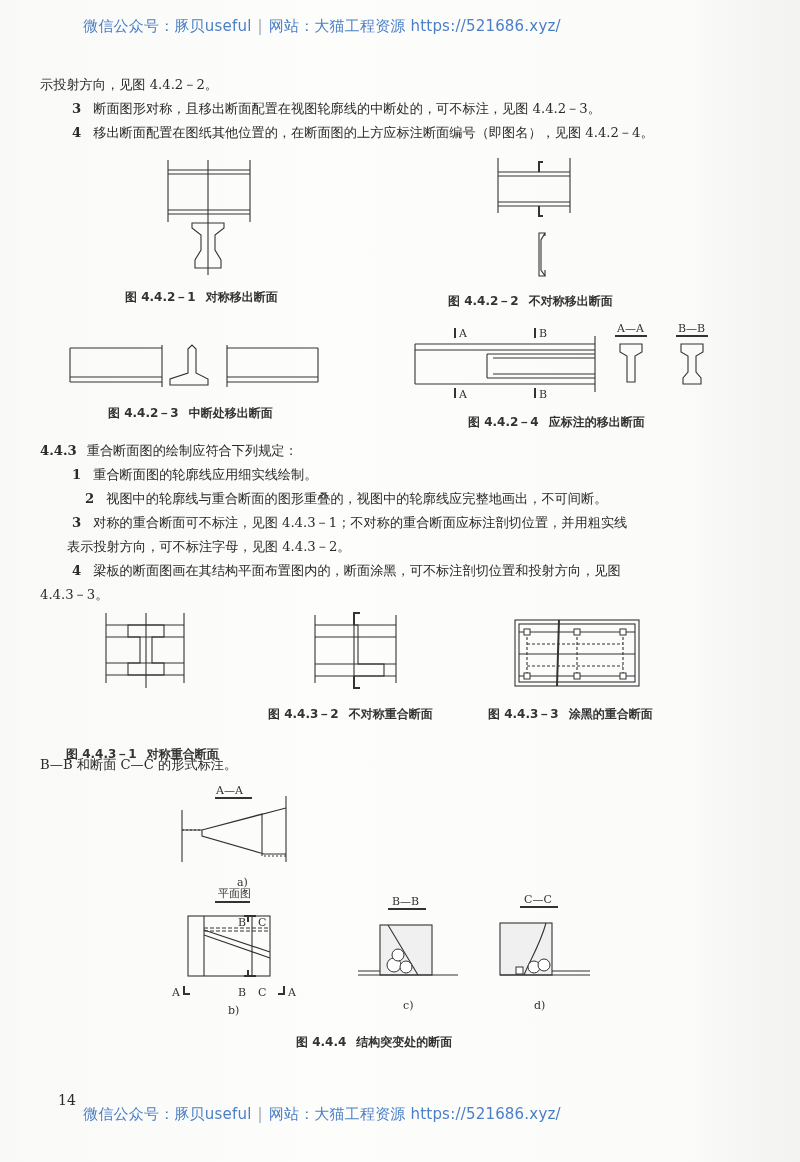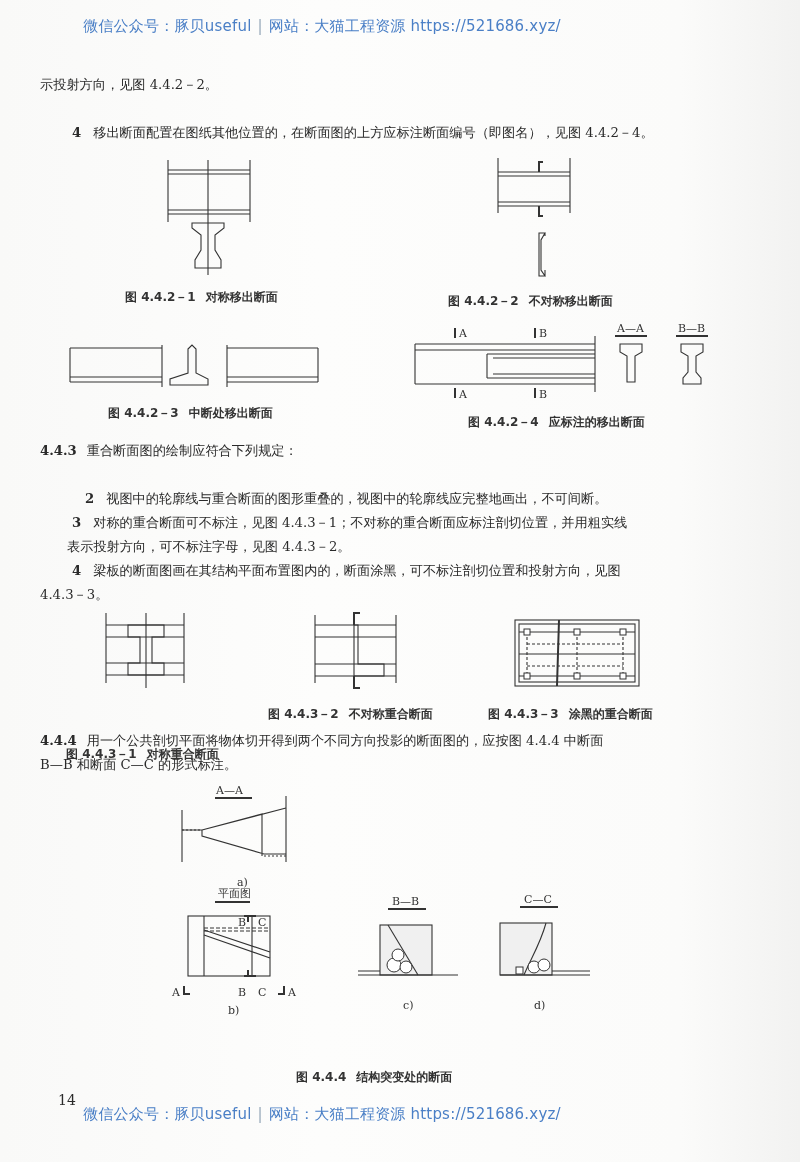--- a/index.html
+++ b/index.html
@@ -26,20 +26,23 @@
 </head>
 <body>
 
 <div class="page">
 
   <div class="watermark wm-top">
     <span>微信公众号：豚贝useful</span><span class="sep">|</span><span>网站：大猫工程资源 https://521686.xyz/</span>
   </div>
 
   <div class="para" style="left:40px;top:75px;">示投射方向，见图 4.4.2－2。</div>
+  <div class="para" style="left:72px;top:99px;">
+    <span class="num">3</span><span>断面图形对称，且移出断面配置在视图轮廓线的中断处的，可不标注，见图 4.4.2－3。</span>
+  </div>
   <div class="para" style="left:72px;top:123px;">
     <span class="num">4</span><span>移出断面配置在图纸其他位置的，在断面图的上方应标注断面编号（即图名），见图 4.4.2－4。</span>
   </div>
 
   <svg style="left:160px;top:160px;" width="100" height="120">
     <line class="ln" x1="8" y1="0" x2="8" y2="62"></line>
       <line class="ln" x1="90" y1="0" x2="90" y2="62"></line>
     <line class="ln" x1="48" y1="0" x2="48" y2="115"></line>
     <line class="ln" x1="8" y1="10" x2="90" y2="10"></line>
       <line class="ln" x1="8" y1="14" x2="90" y2="14"></line>
@@ -96,20 +99,23 @@
     <path class="ln" d="M205 22 H227 V30 L220 34 V60 H212 V34 L205 30 Z" fill="#eee"></path>
     <path class="ln" d="M266 22 H288 V30 L281 34 V50 L286 56 V62 H268 V56 L273 50 V34 L266 30 Z" fill="#eee"></path>
   </svg>
   <div class="caption" style="left:468px;top:414px;">
     <span class="cap-num">图 4.4.2－4</span><span>应标注的移出断面</span>
   </div>
 
   <div class="para" style="left:40px;top:441px;">
     <span class="secnum">4.4.3</span><span>重合断面图的绘制应符合下列规定：</span>
   </div>
+  <div class="para" style="left:72px;top:465px;">
+    <span class="num">1</span><span>重合断面图的轮廓线应用细实线绘制。</span>
+  </div>
   <div class="para" style="left:85px;top:489px;">
     <span class="num">2</span><span>视图中的轮廓线与重合断面的图形重叠的，视图中的轮廓线应完整地画出，不可间断。</span>
   </div>
   <div class="para" style="left:72px;top:513px;">
     <span class="num">3</span><span>对称的重合断面可不标注，见图 4.4.3－1；不对称的重合断面应标注剖切位置，并用粗实线</span>
   </div>
   <div class="para" style="left:40px;top:537px;margin-left:27px;">表示投射方向，可不标注字母，见图 4.4.3－2。</div>
   <div class="para" style="left:72px;top:561px;">
     <span class="num">4</span><span>梁板的断面图画在其结构平面布置图内的，断面涂黑，可不标注剖切位置和投射方向，见图</span>
   </div>
@@ -150,23 +156,20 @@
         <rect x="105" y="9" width="6" height="6"></rect>
       <rect x="9" y="53" width="6" height="6"></rect>
         <rect x="59" y="53" width="6" height="6"></rect>
         <rect x="105" y="53" width="6" height="6"></rect>
     </g>
   </svg>
   <div class="caption" style="left:488px;top:706px;">
     <span class="cap-num">图 4.4.3－3</span><span>涂黑的重合断面</span>
   </div>
 
-  <div class="para" style="left:40px;top:731px;">
-    <span class="secnum">4.4.4</span><span>用一个公共剖切平面将物体切开得到两个不同方向投影的断面图的，应按图 4.4.4 中断面</span>
-  </div>
   <div class="para" style="left:40px;top:755px;">B—B 和断面 C—C 的形式标注。</div>
 
   <svg style="left:180px;top:782px;" width="120" height="90">
     <text class="lbl" x="36" y="12">A—A</text>
     <line class="th" x1="35" y1="16" x2="72" y2="16"></line>
     <line class="ln" x1="2" y1="28" x2="2" y2="80"></line>
       <line class="ln" x1="106" y1="14" x2="106" y2="80"></line>
     <path class="ln" d="M2 48 H22 L82 32 V74 M22 48 V54 L84 72 H106 M106 26 L22 48"></path>
     <path class="ln" d="M2 48 H20 M84 74 H106" stroke-dasharray="2,2"></path>
     <text class="lbl" x="57" y="104">a)</text>
@@ -210,21 +213,21 @@
     <line class="th" x1="30" y1="12" x2="68" y2="12"></line>
     <rect x="10" y="28" width="52" height="52" fill="#f0f0f0" stroke="#333" stroke-width="1.1"></rect>
     <path class="ln" d="M56 28 C50 50 40 65 34 80"></path>
     <path class="ln" d="M10 80 H100 M62 76 H100"></path>
     <circle cx="44" cy="72" r="6" fill="#fff" stroke="#333"></circle>
       <circle cx="54" cy="70" r="6" fill="#fff" stroke="#333"></circle>
       <rect x="26" y="72" width="7" height="7" fill="#fff" stroke="#333"></rect>
     <text class="lbl" x="44" y="114">d)</text>
   </svg>
 
-  <div class="caption" style="left:296px;top:1034px;margin-top:35px;">
+  <div class="caption" style="left:296px;top:1034px;">
     <span class="cap-num">图 4.4.4</span><span>结构突变处的断面</span>
   </div>
 
   <div class="pageno">14</div>
 
   <div class="watermark wm-bot">
     <span>微信公众号：豚贝useful</span><span class="sep">|</span><span>网站：大猫工程资源 https://521686.xyz/</span>
   </div>
 </div>
 

